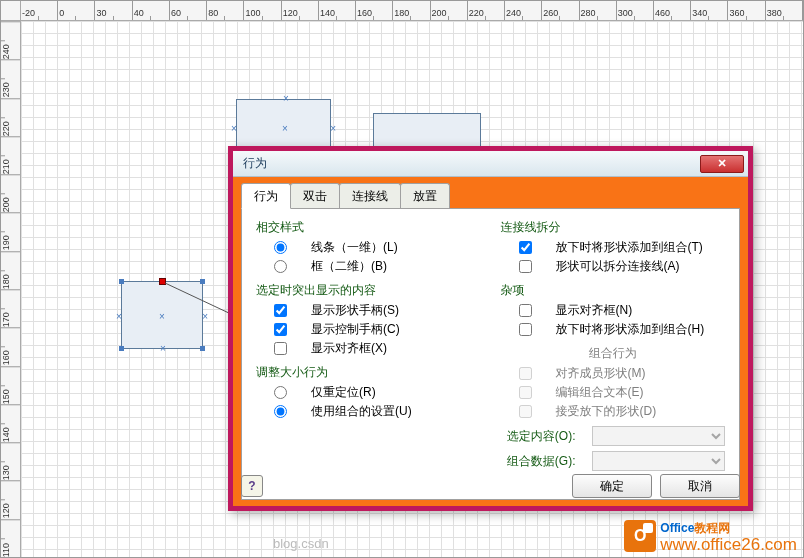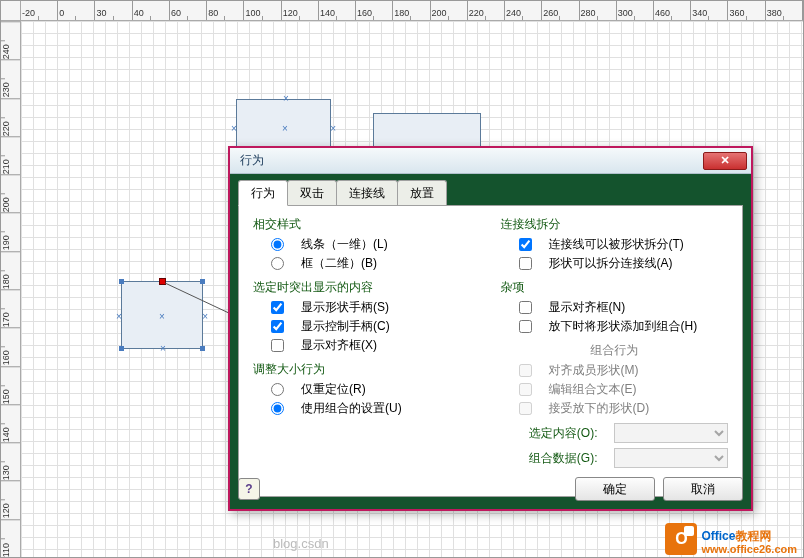--- a/index.html
+++ b/index.html
@@ -20,56 +20,56 @@
   background-size: 12px 12px; }
 
 .shape { position: absolute; background: #e8eef5; border: 1px solid #5b7a9a; }
 .shape .handle { position: absolute; width: 5px; height: 5px; background: #4a7cbf; }
 .shape .handle.tl { top:-3px; left:-3px;} .shape .handle.tr{top:-3px;right:-3px;} .shape .handle.bl{bottom:-3px;left:-3px;} .shape .handle.br{bottom:-3px;right:-3px;}
 .shape .x { position:absolute; color:#4a7cbf; font-size:10px; line-height:1;}
 
 .connector-marker { position:absolute; width:7px; height:7px; background:#d00; border:1px solid #600;}
 
 
-.dialog { position: absolute; top: 145px; left: 227px; width: 525px; height: 365px; background: #14532d; border: 2px solid #be185d; box-shadow: 3px 3px 10px rgba(0,0,0,0.3); }
+.dialog { position: absolute; top: 145px; left: 227px; width: 525px; height: 365px; background: #f97316; border: 5px solid #be185d; box-shadow: 3px 3px 10px rgba(0,0,0,0.3); }
 .titlebar { height: 26px; background: linear-gradient(to bottom, #f5f9fb, #d9e6ee); display: flex; align-items: center; padding: 0 4px 0 10px; border-bottom: 1px solid #b0c0cc;}
 .titlebar .title { flex: 1; color: #1a3a5a; font-size: 12px; }
 .close-btn { width: 44px; height: 18px; background: linear-gradient(to bottom, #e57373, #c93030); border: 1px solid #8b1a1a; border-radius: 2px; color: #fff; display: flex; align-items: center; justify-content: center; cursor: pointer; font-weight:bold; font-size:11px;}
 
 .tabs { display: flex; padding: 6px 8px 0 8px; gap: 0; }
 .tab { padding: 4px 12px 3px; background: #f2f2f2; border: 1px solid #a0a0a0; border-bottom: none; border-radius: 3px 3px 0 0; cursor: pointer; margin-right: -1px; position: relative;}
 .tab.active { background: #fff; z-index: 2; border-bottom: 1px solid #fff; margin-bottom:-1px;}
 .tab:not(.active){ background:#eceee8;}
 
 .panel { margin: 0 8px 8px; background: #fff; border: 1px solid #a0a0a0; padding: 8px 14px; height: 292px; position: relative; }
 .columns { display: flex; gap: 20px; }
 .col { flex: 1; }
 fieldset { border: none; padding: 0; margin-bottom: 4px; }
 legend { color: #145a14; font-size: 12px; padding: 2px 0; }
 .grey legend { color: #808080; text-align: center;}
 .grey label { color: #808080;}
-.opt { padding: 1px 0 1px 18px; display: flex; align-items: center; gap: 13px;}
+.opt { padding: 1px 0 1px 18px; display: flex; align-items: center; gap: 20px;}
 .opt input { margin-right: 4px;}
-.field-row { display:flex; align-items:center; gap:16px; margin:5px 0 0 22px;}
+.field-row { display:flex; align-items:center; gap:16px; margin:5px 0 0 0;}
 .field-row label { color:#145a14; width:75px; text-align:right;}
 .field-row select { flex:1; height:20px; background:#eee; border:1px solid #b0b0b0;}
 
 .footer { position: absolute; bottom: 8px; left: 8px; right: 8px; display: flex; align-items: center; }
 .help-btn { width: 22px; height: 22px; border: 1px solid #888; background: #f5f5e8; border-radius: 3px; display: flex; align-items: center; justify-content: center; color: #5a3d8a; font-weight: bold; cursor:pointer;}
 .footer-spacer { flex: 1; }
 .dlg-btn { width: 80px; height: 24px; margin-left: 8px; background: linear-gradient(to bottom,#fdfdfd,#e5e5e5); border: 1px solid #888; border-radius: 3px; cursor: pointer; }
 
 
 .watermark { position:absolute; bottom:6px; left:272px; color:#bbb; font-size:13px;}
 .logo-area { position:absolute; bottom:2px; right:6px; display:flex; align-items:center; gap:4px;}
 .logo-icon { width:32px; height:32px; background:#e8730c; border-radius:4px; position:relative; display:flex; align-items:center; justify-content:center; color:#fff; font-weight:bold; font-size:16px;}
 .logo-icon::after{content:''; position:absolute; top:3px; right:3px; width:10px; height:10px; background:#fff; border-radius:2px;}
 .logo-text { font-size:18px; font-weight:bold;}
 .logo-text .o{ color:#0066cc;} .logo-text .r{ color:#e8730c;}
-.logo-url { font-size:11px; color:#e8730c; display:block; margin-top:-2px;font-weight:bold;}
+.logo-url { font-size:17px; color:#e8730c; display:block; margin-top:-2px;}
 </style>
 </head>
 <body>
 
 <div class="ruler-corner"></div>
 <div class="ruler-h">
     <span>-20</span>
     <span>0</span>
     <span>30</span>
     <span>40</span>
@@ -184,21 +184,21 @@
               <input type="radio" name="g3" checked="" style="">
               <label>使用组合的设置(U)</label>
             </div>
         </fieldset>
       </div>
       <div class="col">
         <fieldset>
           <legend>连接线拆分</legend>
           <div class="opt">
               <input type="checkbox" checked="" style="">
-              <label>连接线可以被形状拆分(T)</label>
+              <label>放下时将形状添加到组合(T)</label>
             </div>
           <div class="opt">
               <input type="checkbox" style="">
               <label>形状可以拆分连接线(A)</label>
             </div>
         </fieldset>
         <fieldset>
           <legend>杂项</legend>
           <div class="opt">
               <input type="checkbox" style="">

